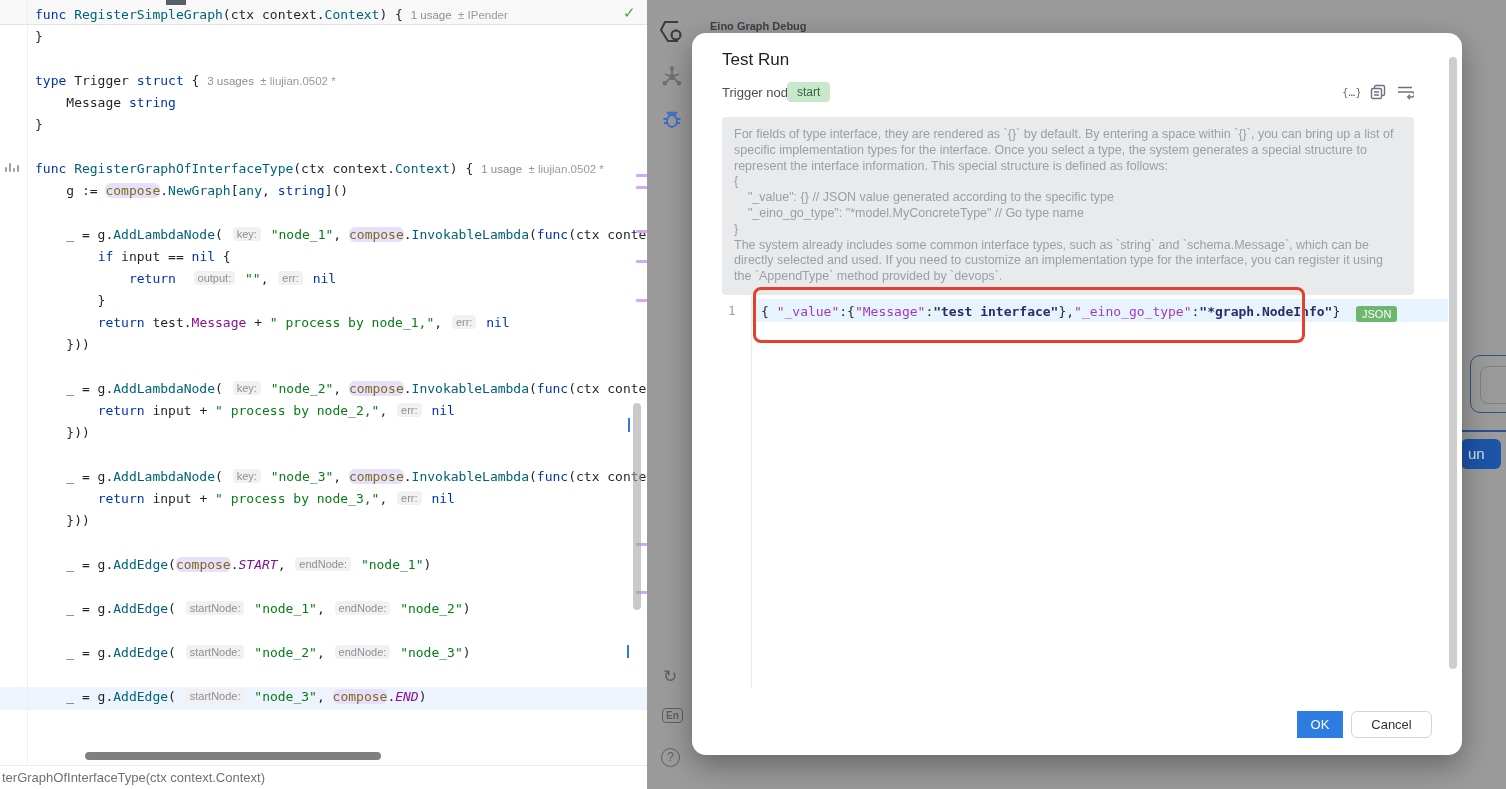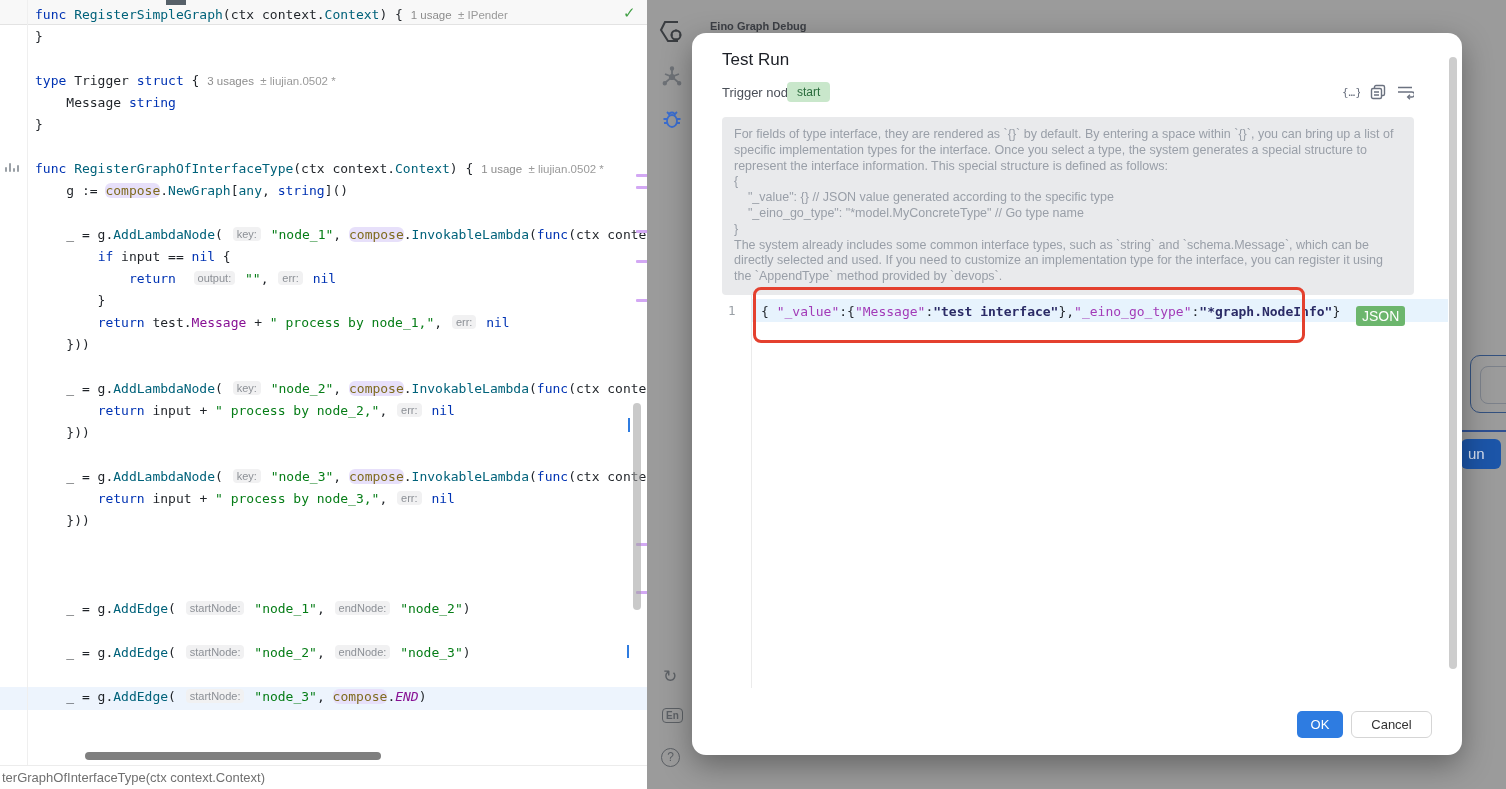--- a/index.html
+++ b/index.html
@@ -61,25 +61,25 @@
   #icn-copy   { left:1370px; top:84px; }
   #icn-wrap   { left:1397px; top:84px; }
   #infobox { left:722px; top:117px; width:692px; background:#e9eaec; border-radius:4px;
              padding:10px 12px; font-size:12.5px; line-height:15.8px; color:#999fa8; white-space:pre-wrap; }
   #dlg-gutter-num { left:728px; top:303px; font:12.5px "DejaVu Sans Mono", monospace; color:#9aa0a6; }
   #dlg-gutter-line { left:751px; top:288px; width:1px; height:400px; background:#ebebeb; }
   #dlg-hl { left:752px; top:299px; width:696px; height:23px; background:#e7f3fd; }
   #dlg-redbox { left:753px; top:287px; width:552px; height:56px; border:3px solid #e4402e; border-radius:8px; }
   #json-line { left:761px; top:303px; white-space:pre; font:13px/17px "DejaVu Sans Mono", monospace; }
   .jp { color:#24292f; } .jk { color:#a23bb8; } .jv { color:#2b2b66; font-weight:600; }
-  #json-badge { left:1356px; top:306px; background:#6cb66d; color:#fff; font-size:14px;
+  #json-badge { left:1356px; top:306px; background:#6cb66d; color:#fff; font-size:11px;
                 border-radius:3px; padding:2px 6px; }
   #dlg-scroll { left:1449px; top:57px; width:8px; height:612px; background:#cdcdcd; border-radius:4px; }
   #ok-btn { left:1297px; top:711px; width:46px; height:27px; background:#2e7ce1; color:#fff; border:none;
-            border-radius:5px; font-size:13px; font-family:"Liberation Sans",sans-serif; }
+            border-radius:0; font-size:13px; font-family:"Liberation Sans",sans-serif; }
   #cancel-btn { left:1351px; top:711px; width:81px; height:27px; background:#fff; color:#333;
                 border:1px solid #d5d5d5; border-radius:6px; font-size:13px; font-family:"Liberation Sans",sans-serif; }
   svg { display:block; }
 </style>
 </head>
 <body>
 
 <div id="stage">
 
   <div id="editor">
@@ -108,20 +108,21 @@
         <div class="cl" style="top: 268px;"><span class="p">            </span><span class="k">return</span><span class="p">  </span><span class="h">output:</span><span class="p"> </span><span class="s">""</span><span class="p">, </span><span class="h">err:</span><span class="p"> </span><span class="k">nil</span></div>
         <div class="cl" style="top: 290px;"><span class="p">        }</span></div>
         <div class="cl" style="top: 312px;"><span class="p">        </span><span class="k">return</span><span class="p"> test.</span><span class="fl">Message</span><span class="p"> + </span><span class="s">" process by node_1,"</span><span class="p">, </span><span class="h">err:</span><span class="p"> </span><span class="k">nil</span></div>
         <div class="cl" style="top: 334px;"><span class="p">    }))</span></div>
         <div class="cl" style="top: 378px;"><span class="p">    _ = g.</span><span class="f">AddLambdaNode</span><span class="p">( </span><span class="h">key:</span><span class="p"> </span><span class="s">"node_2"</span><span class="p">, </span><span class="pk">compose</span><span class="p">.</span><span class="f">InvokableLambda</span><span class="p">(</span><span class="k">func</span><span class="p">(ctx context</span></div>
         <div class="cl" style="top: 400px;"><span class="p">        </span><span class="k">return</span><span class="p"> input + </span><span class="s">" process by node_2,"</span><span class="p">, </span><span class="h">err:</span><span class="p"> </span><span class="k">nil</span></div>
         <div class="cl" style="top: 422px;"><span class="p">    }))</span></div>
         <div class="cl" style="top: 466px;"><span class="p">    _ = g.</span><span class="f">AddLambdaNode</span><span class="p">( </span><span class="h">key:</span><span class="p"> </span><span class="s">"node_3"</span><span class="p">, </span><span class="pk">compose</span><span class="p">.</span><span class="f">InvokableLambda</span><span class="p">(</span><span class="k">func</span><span class="p">(ctx context</span></div>
         <div class="cl" style="top: 488px;"><span class="p">        </span><span class="k">return</span><span class="p"> input + </span><span class="s">" process by node_3,"</span><span class="p">, </span><span class="h">err:</span><span class="p"> </span><span class="k">nil</span></div>
         <div class="cl" style="top: 510px;"><span class="p">    }))</span></div>
+        <div class="cl" style="top: 554px;"><span class="p">    _ = g.</span><span class="f">AddEdge</span><span class="p">(</span><span class="pk">compose</span><span class="p">.</span><span class="c">START</span><span class="p">, </span><span class="h">endNode:</span><span class="p"> </span><span class="s">"node_1"</span><span class="p">)</span></div>
         <div class="cl" style="top: 598px;"><span class="p">    _ = g.</span><span class="f">AddEdge</span><span class="p">( </span><span class="h">startNode:</span><span class="p"> </span><span class="s">"node_1"</span><span class="p">, </span><span class="h">endNode:</span><span class="p"> </span><span class="s">"node_2"</span><span class="p">)</span></div>
         <div class="cl" style="top: 642px;"><span class="p">    _ = g.</span><span class="f">AddEdge</span><span class="p">( </span><span class="h">startNode:</span><span class="p"> </span><span class="s">"node_2"</span><span class="p">, </span><span class="h">endNode:</span><span class="p"> </span><span class="s">"node_3"</span><span class="p">)</span></div>
         <div class="cl" style="top: 686px;"><span class="p">    _ = g.</span><span class="f">AddEdge</span><span class="p">( </span><span class="h">startNode:</span><span class="p"> </span><span class="s">"node_3"</span><span class="p">, </span><span class="pk">compose</span><span class="p">.</span><span class="c">END</span><span class="p">)</span></div>
       </div>
 
     <div id="check">✓</div>
 
     <div class="vcs" style="left:636px;top:174px;"></div>
     <div class="vcs" style="left:636px;top:186px;"></div>
     <div class="vcs" style="left:636px;top:230px;"></div>

